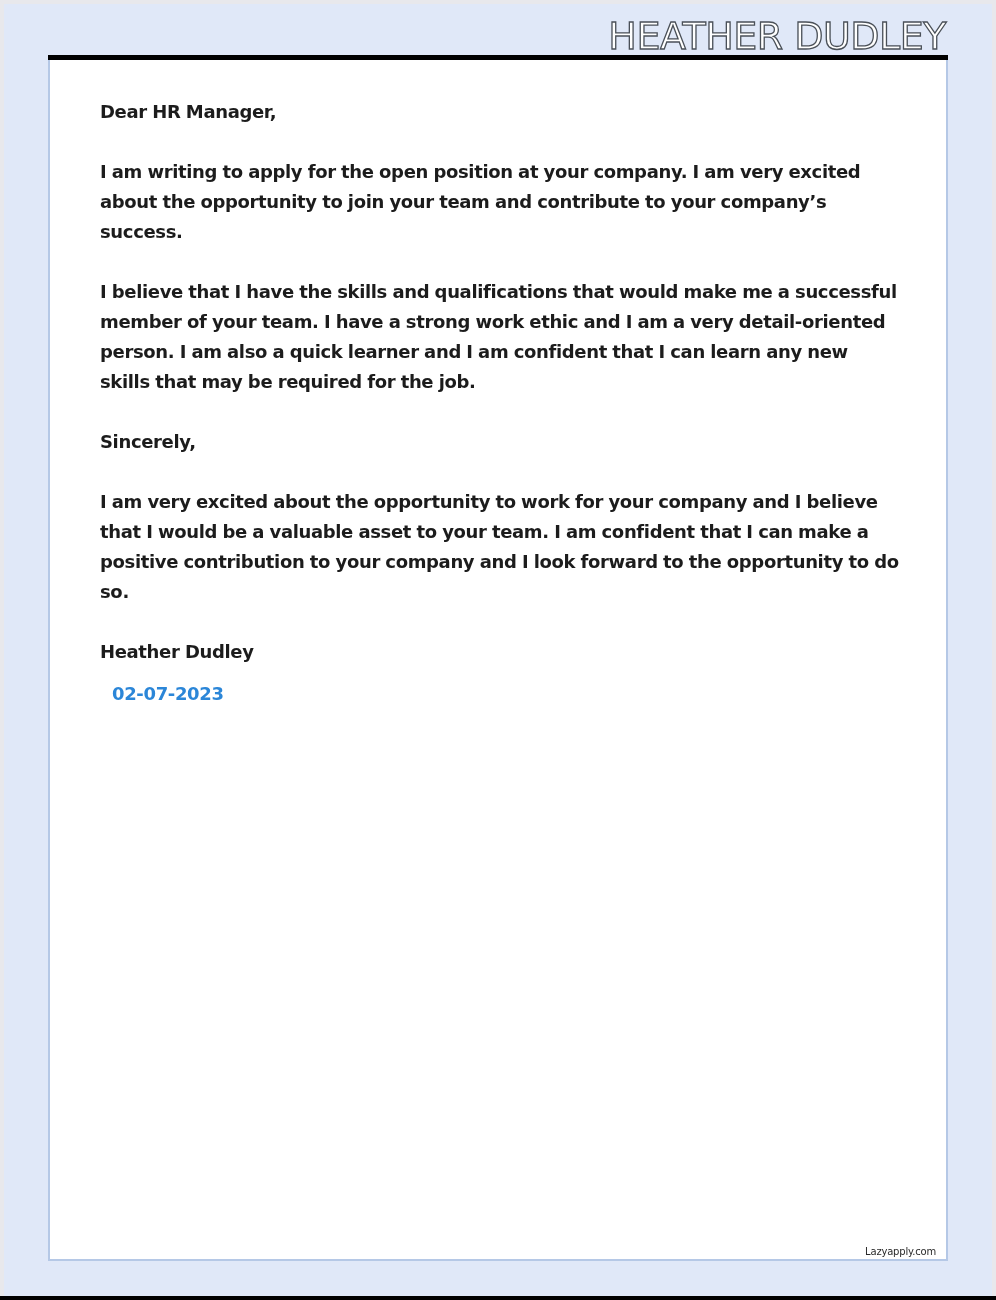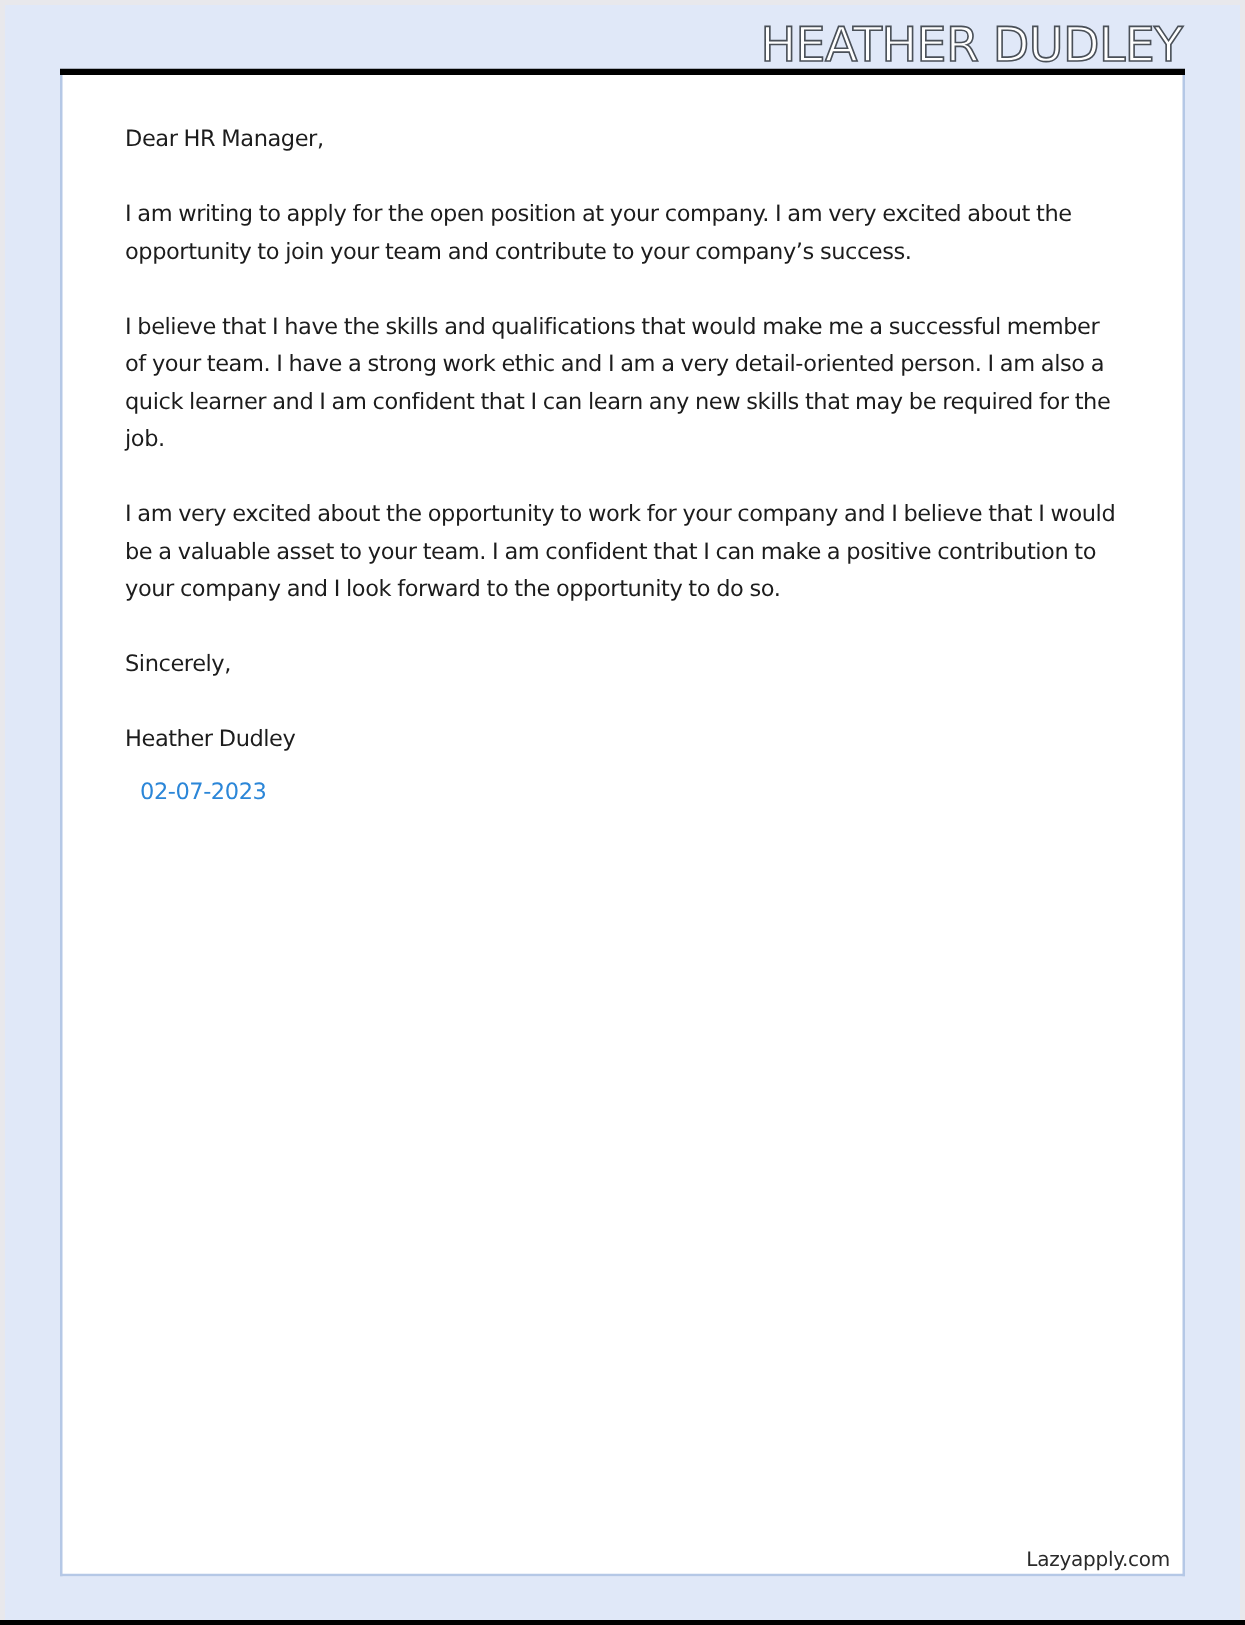--- a/index.html
+++ b/index.html
@@ -67,55 +67,56 @@
     position: absolute;
     left: 50px;
     top: 37px;
     width: 800px;
     font-family: "DejaVu Sans", sans-serif;
     font-size: 18px;
     line-height: 30px;
     color: #1c1c1c;
     letter-spacing: -0.35px;
     word-spacing: -0.5px;
+    font-weight: bold;
   }
   .letter p {
     margin: 0 0 30px 0;
   }
   .letter .signature {
     margin: 0 0 10px 0;
   }
   .letter .date {
     margin: 12px;
     color: #2b86d8;
   }
   .footer-brand {
     position: absolute;
     right: 10px;
     bottom: 2px;
     font-family: "DejaVu Sans", sans-serif;
-    font-size: 16px;
+    font-size: 10px;
     color: #2a2a2a;
     letter-spacing: -0.2px;
   }
 </style>
 </head>
 <body>
 
 <div class="frame">
   <div class="canvas"></div>
 </div>
 
 <h1 class="header-name">HEATHER DUDLEY</h1>
 <div class="top-rule"></div>
 
 <div class="page">
   <div class="letter">
     <p>Dear HR Manager,</p>
     <p>I am writing to apply for the open position at your company. I am very excited about the opportunity to join your team and contribute to your company’s success.</p>
     <p>I believe that I have the skills and qualifications that would make me a successful member of your team. I have a strong work ethic and I am a very detail-oriented person. I am also a quick learner and I am confident that I can learn any new skills that may be required for the job.</p>
+    <p>Sincerely,</p>
     <p>I am very excited about the opportunity to work for your company and I believe that I would be a valuable asset to your team. I am confident that I can make a positive contribution to your company and I look forward to the opportunity to do so.</p>
-    <p>Sincerely,</p>
     <p class="signature">Heather Dudley</p>
     <p class="date">02-07-2023</p>
   </div>
   <div class="footer-brand">Lazyapply.com</div>
 </div>
 
 </body></html>

